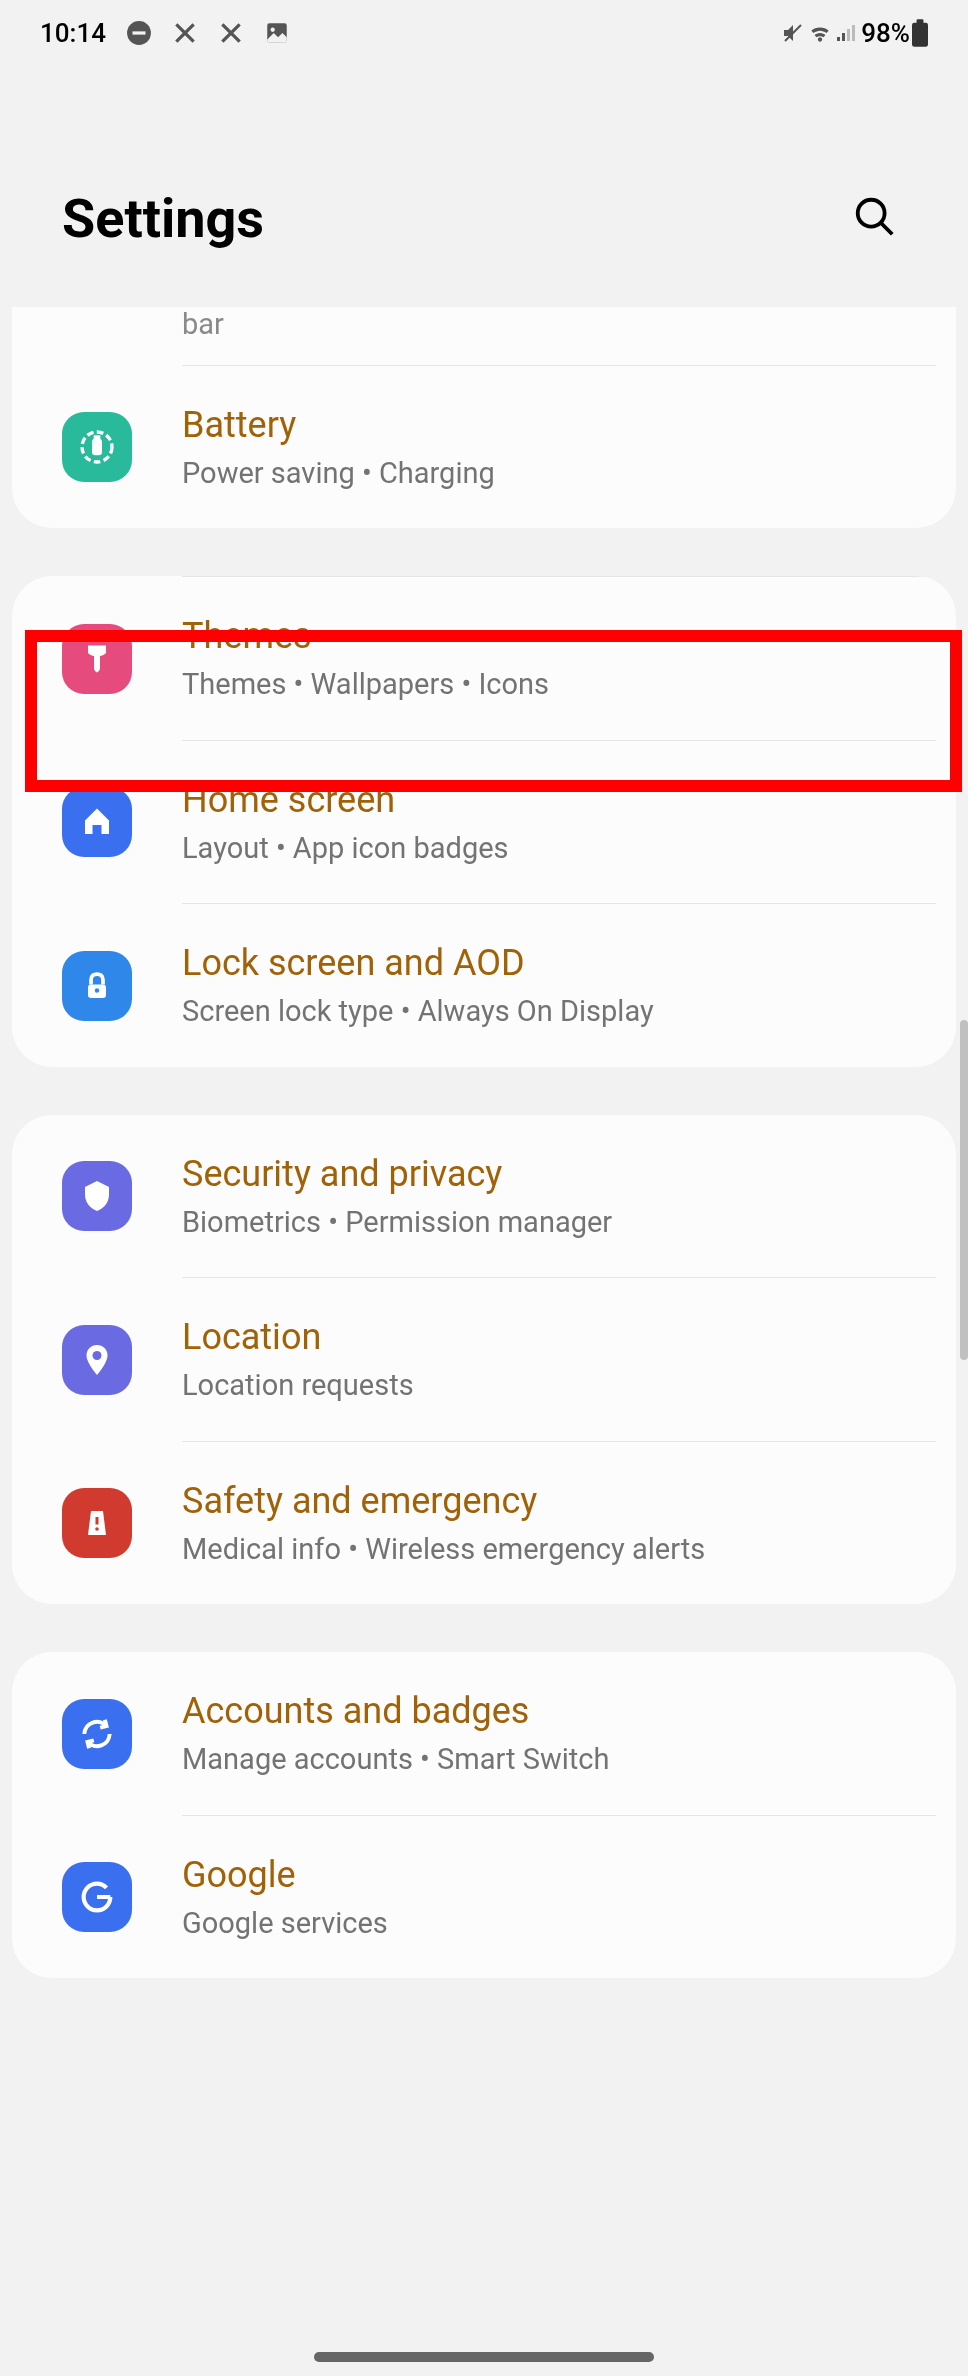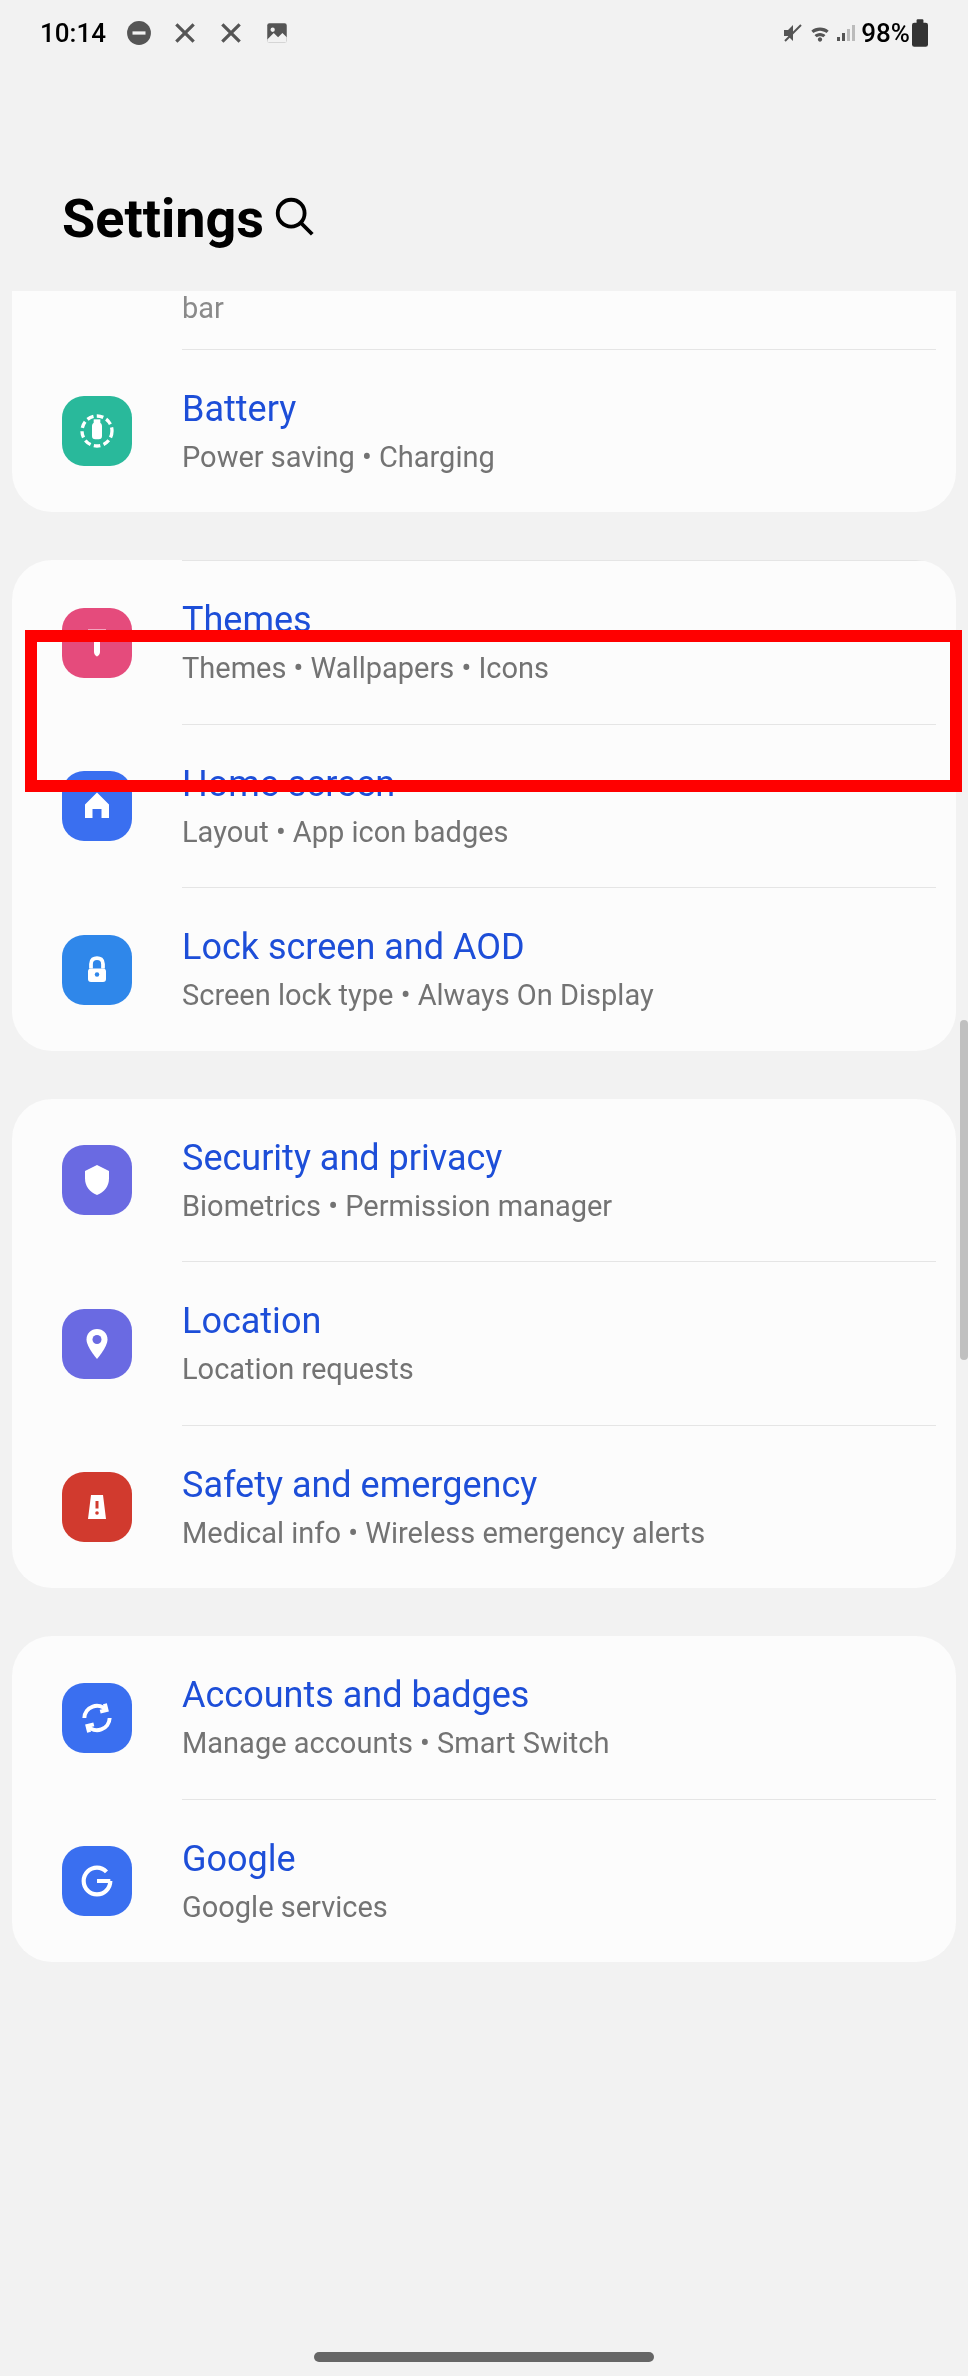--- a/index.html
+++ b/index.html
@@ -34,20 +34,21 @@
       display: flex;
       align-items: center;
       gap: 2px;
     }
     .status-icon {
       display: inline-flex;
       align-items: center;
     }
     .header {
       display: flex;
+      justify-content: space-between;
       align-items: center;
       padding: 120px 62px 40px 62px;
     }
     .header-title {
       font-size: 54px;
       font-weight: 700;
       color: #000;
     }
     .search-btn {
       background: none;
@@ -57,21 +58,21 @@
     }
     .group {
       background: #fcfcfc;
       border-radius: 40px;
       margin: 0 12px 48px 12px;
       overflow: hidden;
     }
     .group-partial-top {
       border-top-left-radius: 0;
       border-top-right-radius: 0;
-      margin-top: 0;
+      margin-top: 16px;
     }
     .setting-item {
       display: flex;
       align-items: center;
       padding: 36px 30px 36px 50px;
       position: relative;
     }
     .setting-icon {
       width: 70px;
       height: 70px;
@@ -81,21 +82,21 @@
       justify-content: center;
       flex-shrink: 0;
       margin-right: 50px;
     }
     .setting-text {
       flex: 1;
     }
     .setting-title {
       font-size: 36px;
       font-weight: 400;
-      color: #1d4ed8;
+      color: #a16207;
       line-height: 1.3;
       margin-bottom: 6px;
     }
     .setting-subtitle {
       font-size: 29px;
       color: #737373;
       line-height: 1.3;
     }
     .divider {
       height: 1px;

